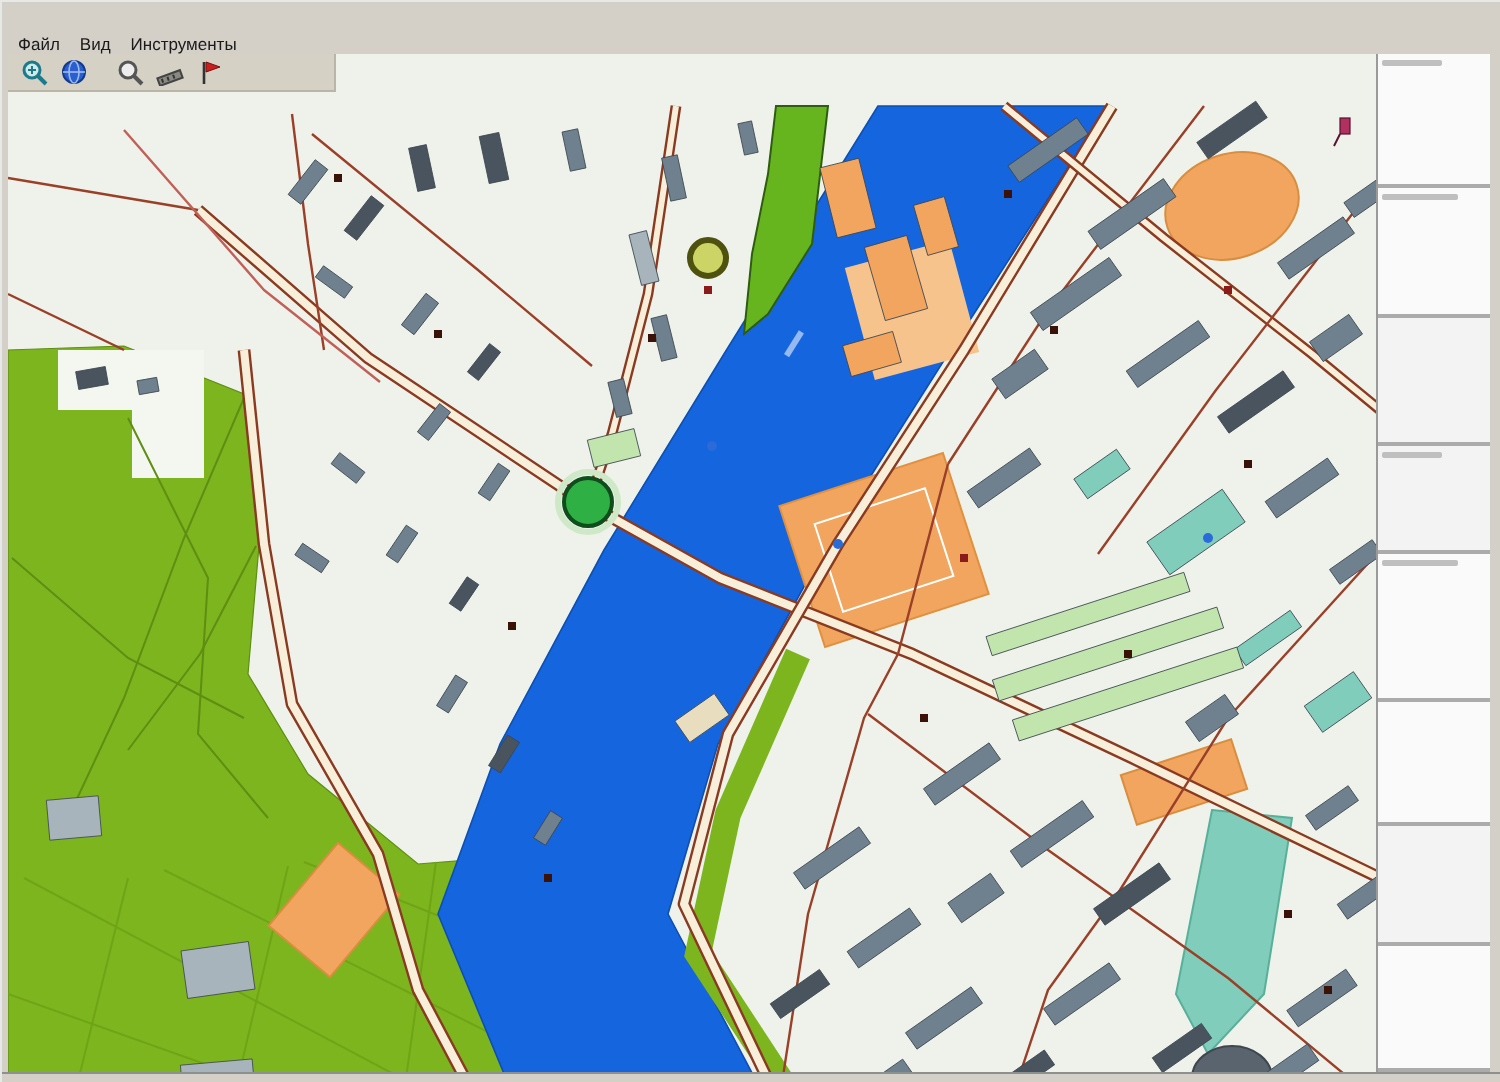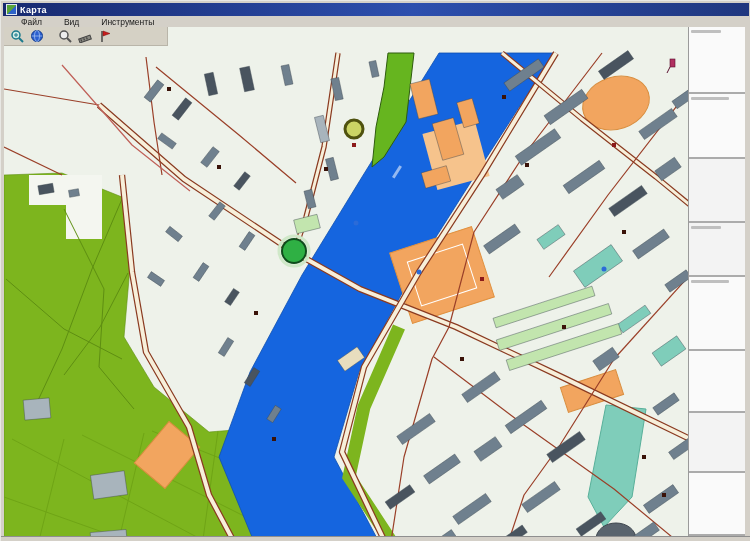--- a/index.html
+++ b/index.html
@@ -6,21 +6,21 @@
   .window{position:relative;width:750px;height:541px;background:#D4D0C8;overflow:hidden;
           border-left:1px solid #e8e8e4;border-top:1px solid #e8e8e4;}
   .titlebar{position:absolute;left:2px;top:2px;width:746px;height:13px;
             background:linear-gradient(90deg,#17296f,#2d4fae 55%,#20377f);
             display:flex;align-items:center;padding-left:3px;box-sizing:border-box;}
   .title-icon{width:9px;height:9px;margin-right:3px;background:
       linear-gradient(135deg,#57a33a 0 50%,#2d62c8 50% 100%);border:1px solid #dfe6f4;}
   .title-text{color:#fff;font-size:9px;font-weight:bold;letter-spacing:.3px;}
   .menubar{position:absolute;left:2px;top:15px;width:746px;height:11px;background:#D4D0C8;
            display:flex;align-items:center;gap:10px;padding-left:6px;font-size:8.5px;color:#1a1a1a;}
-  .menu-item{cursor:default;margin-left:12px;}
+  .menu-item{cursor:default;}
   .maparea{position:absolute;left:3px;top:26px;width:684px;height:509px;background:#EEF2EA;
            border-right:1px solid #8f8f8f;overflow:hidden;}
   .maparea svg{display:block;}
   .toolbar{position:absolute;left:3px;top:26px;width:164px;height:19px;background:#D5D1C5;
            border-right:1px solid #b9b5a9;border-bottom:1px solid #b9b5a9;
            display:flex;align-items:center;gap:4px;padding-left:5px;box-sizing:border-box;z-index:5;}
   .tbtn{width:16px;height:15px;display:flex;align-items:center;justify-content:center;}
   .tbtn:nth-child(3){margin-left:8px;}
   .sidebar{position:absolute;left:687px;top:26px;width:57px;height:509px;background:#EDEDED;
            border-left:1px solid #9a9a9a;box-sizing:border-box;display:flex;flex-direction:column;}
@@ -29,24 +29,20 @@
   .sb-dash{height:3px;background:#BFBFBF;border-radius:1px;margin-bottom:2px;}
   .frame-right{position:absolute;left:744px;top:15px;width:6px;height:526px;background:#D4D0C8;}
   .frame-bottom{position:absolute;left:0;top:535px;width:750px;height:6px;background:#D4D0C8;
                 border-top:1px solid #8f8f8f;}
 </style>
 </head>
 <body>
 
 <div class="window">
 
-  <div class="titlebar">
-    <span class="title-icon"></span>
-    <span class="title-text">Карта</span>
-  </div>
 
   <div class="menubar">
       <span class="menu-item">Файл</span>
       <span class="menu-item">Вид</span>
       <span class="menu-item">Инструменты</span>
     </div>
 
   <div class="maparea">
     <svg id="map-svg" width="684" height="509" viewBox="0 0 684 509">
         <rect x="0" y="0" width="684" height="509" fill="#EEF2EA"></rect>

